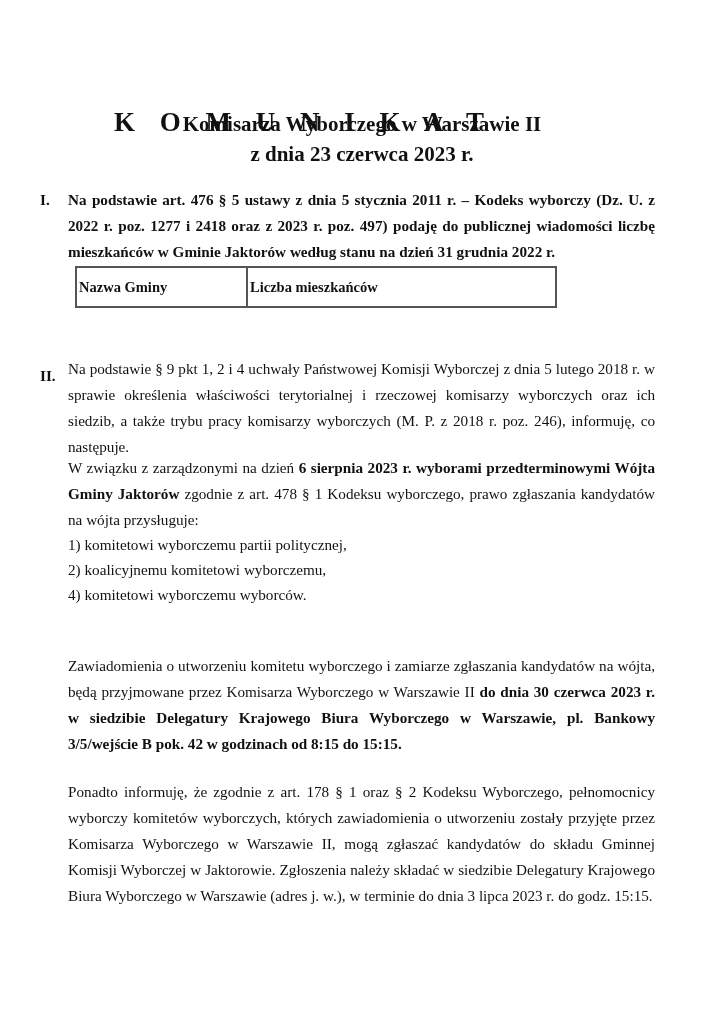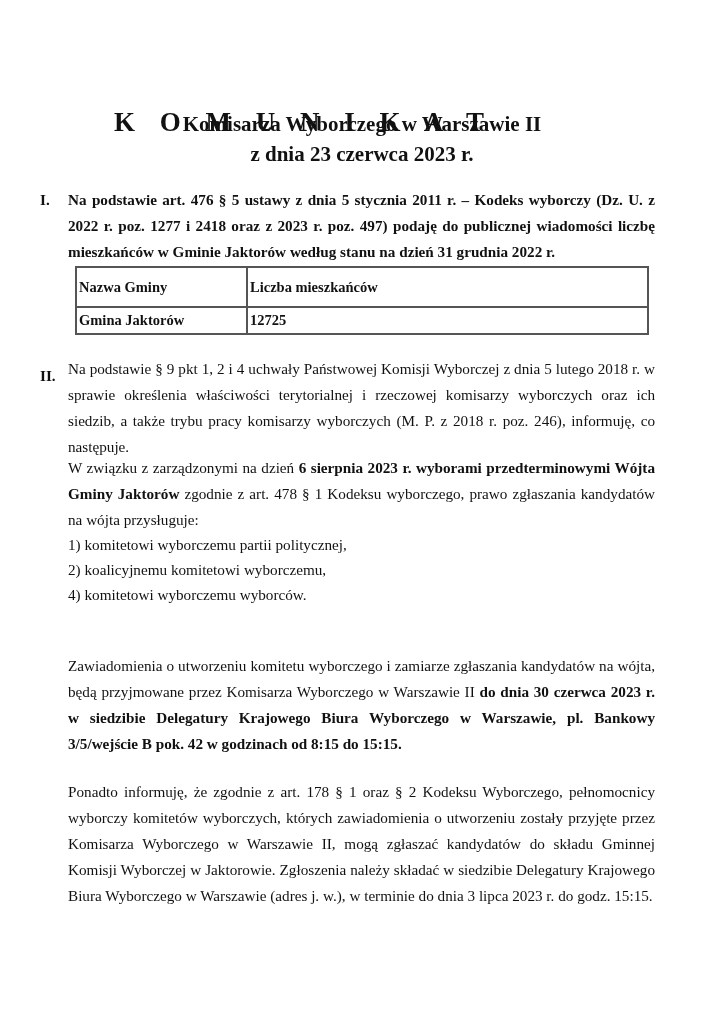--- a/index.html
+++ b/index.html
@@ -7,21 +7,21 @@
          font-family: "Liberation Serif", "DejaVu Serif", serif; color: #111; }
   .page { position: absolute; left: 0; top: 0; width: 724px; height: 1024px; }
   .title { position: absolute; left: 0; width: 592px; top: 73px; text-align: center;
            font-weight: bold; font-size: 27px; letter-spacing: 9px; line-height: 32px; padding-left: 15px; box-sizing: border-box; margin-top: 33px; }
   .subtitle { position: absolute; left: 0; width: 724px; text-align: center; font-weight: bold; font-size: 21px; line-height: 26px; }
   .sub1 { top: 111px; }
   .sub2 { top: 141px; }
   .marker { position: absolute; left: 40px; font-weight: bold; font-size: 15.2px; line-height: 26px; }
   .body-text { position: absolute; left: 68px; width: 587px; font-size: 15.2px; line-height: 26px; text-align: justify; }
   .bold { font-weight: bold; }
-  table.stat { position: absolute; left: 75px; top: 266px; width: 574px; border-collapse: collapse; font-size: 14.5px; font-weight: bold; }
+  table.stat { position: absolute; left: 75px; top: 266px; width: 482px; border-collapse: collapse; font-size: 14.5px; font-weight: bold; }
   table.stat td { border: 2px solid #555; padding: 0 2px; vertical-align: middle; }
   table.stat tr.r1 td { height: 38px; }
   table.stat tr.r2 td { height: 25px; }
   table.stat td.c1 { width: 165px; }
   .list-item { display: block; }
 </style>
 </head>
 <body>
 
 <div class="page">
@@ -32,24 +32,20 @@
 
   <div>
     <div class="marker" style="top:187px;">I.</div>
     <div class="body-text bold" style="top:187px;">Na podstawie art. 476 § 5 ustawy z dnia 5 stycznia 2011 r. – Kodeks wyborczy (Dz. U. z 2022 r. poz. 1277 i 2418 oraz z 2023 r. poz. 497) podaję do publicznej wiadomości liczbę mieszkańców w Gminie Jaktorów według stanu na dzień 31 grudnia 2022 r.</div>
 
     <table class="stat">
       <tbody>
           <tr class="r1">
         <td class="c1">Nazwa Gminy</td>
         <td>Liczba mieszkańców</td>
-      </tr>
-      <tr class="r2">
-        <td class="c1">Gmina Jaktorów</td>
-        <td>12725</td>
       </tr>
     </tbody>
       </table>
   </div>
 
   <div>
     <div class="marker" style="top:356px;margin-top:7px;">II.</div>
     <div class="body-text" style="top:356px;">Na podstawie § 9 pkt 1, 2 i 4 uchwały Państwowej Komisji Wyborczej z dnia 5 lutego 2018 r. w sprawie określenia właściwości terytorialnej i rzeczowej komisarzy wyborczych oraz ich siedzib, a także trybu pracy komisarzy wyborczych (M. P. z 2018 r. poz. 246), informuję, co następuje.</div>
 
     <div class="body-text" style="top:455px;">

